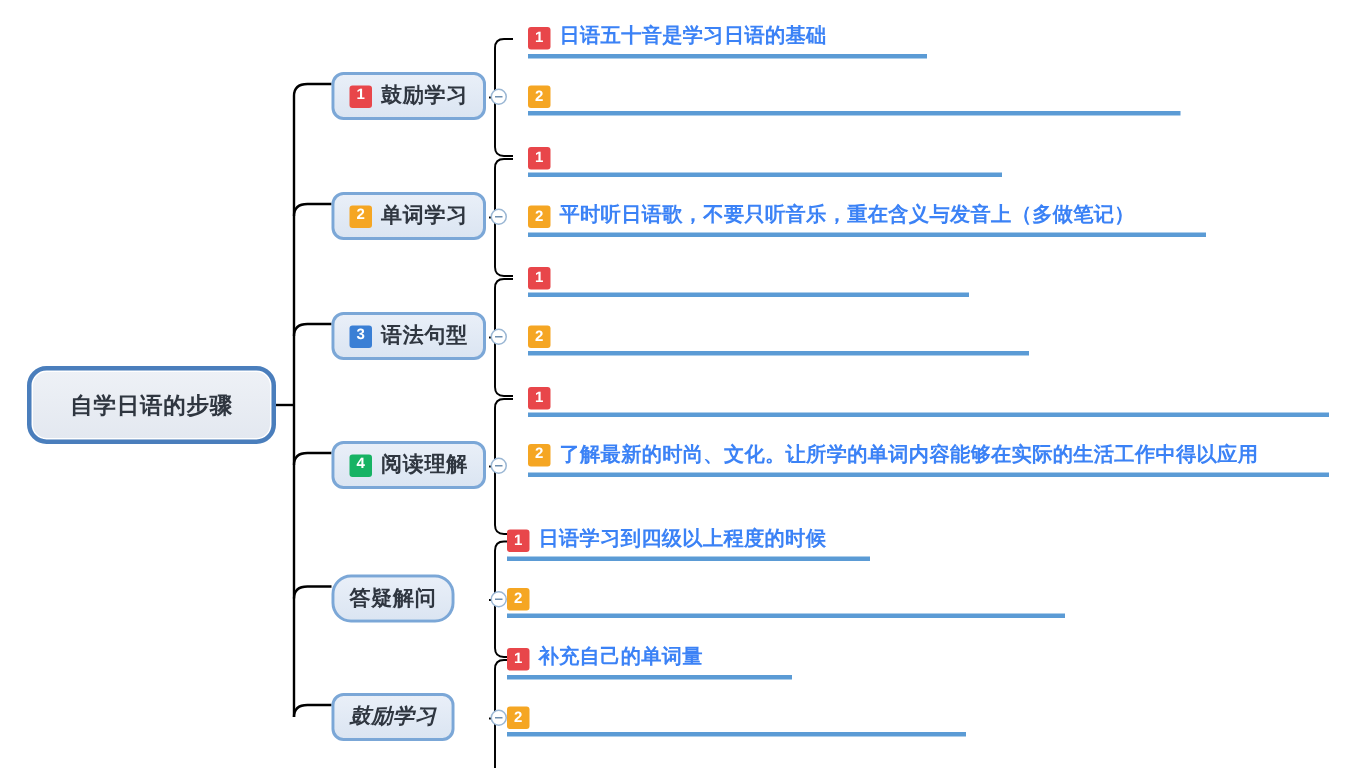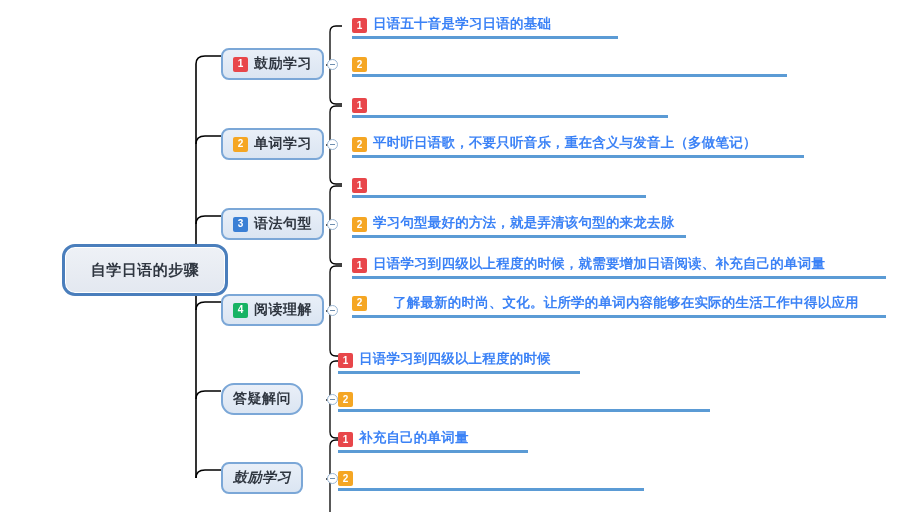--- a/index.html
+++ b/index.html
@@ -35,21 +35,20 @@
     width: 166px;
     height: 52px;
     box-sizing: border-box;
     border: 3px solid #4a7ebc;
     border-radius: 13px;
     background: linear-gradient(180deg, #eef1f6 0%, #e3e8f0 100%);
     display: flex;
     align-items: center;
     justify-content: center;
     box-shadow: inset 0 0 0 1px #ffffff;
-    margin-left: 44px;
   }
   .root-label {
     font-size: 15px;
     font-weight: bold;
     color: #2f3640;
     letter-spacing: 0.5px;
     white-space: nowrap;
   }
 
   
@@ -123,21 +122,21 @@
     padding-bottom: 2px;
   }
   .leaf .badge { margin-top: 4px; }
   .leaf-text {
     font-size: 13.5px;
     font-weight: bold;
     color: #3b82f6;
     line-height: 20px;
     letter-spacing: 0.2px;
   }
-  .leaf-text.wrap { white-space: normal; margin-left: 20px; }
+  .leaf-text.wrap { white-space: normal; }
   .leaf-text.nowrap { white-space: nowrap; }
 </style>
 </head>
 <body>
 
 <div id="mindmap">
 
   <svg id="wires" viewBox="0 0 902 512" xmlns="http://www.w3.org/2000/svg">
     <g fill="none" stroke="#000000" stroke-width="1.6">
 
@@ -207,31 +206,29 @@
   <div class="branch-node" style="left:221px; top:208px;">
     <span class="badge badge-blue">3</span>
     <span class="branch-label">语法句型</span>
   </div>
   <div class="toggle" style="left:327px; top:219px;"></div>
   <div class="leaf" style="left:352px; top:174px; width:294px;">
     <span class="badge badge-red">1</span>
   </div>
   <div class="leaf" style="left:352px; top:213px; width:334px;">
     <span class="badge badge-orange">2</span>
-    <span class="leaf-text nowrap">学习句型最好的方法，就是弄清该句型的来龙去脉</span>
   </div>
 
   <div class="branch-node" style="left:221px; top:294px;">
     <span class="badge badge-green">4</span>
     <span class="branch-label">阅读理解</span>
   </div>
   <div class="toggle" style="left:327px; top:305px;"></div>
   <div class="leaf" style="left:352px; top:254px; width:534px;">
     <span class="badge badge-red">1</span>
-    <span class="leaf-text nowrap">日语学习到四级以上程度的时候，就需要增加日语阅读、补充自己的单词量</span>
   </div>
   <div class="leaf" style="left:352px; top:293px; width:534px; align-items:center;">
     <span class="badge badge-orange" style="margin-top:0;">2</span>
     <span class="leaf-text wrap">了解最新的时尚、文化。让所学的单词内容能够在实际的生活工作中得以应用</span>
   </div>
 
   <div class="branch-node" style="left:221px; top:383px;border-radius:13px;">
     <span class="branch-label">答疑解问</span>
   </div>
   <div class="toggle" style="left:327px; top:394px;"></div>

